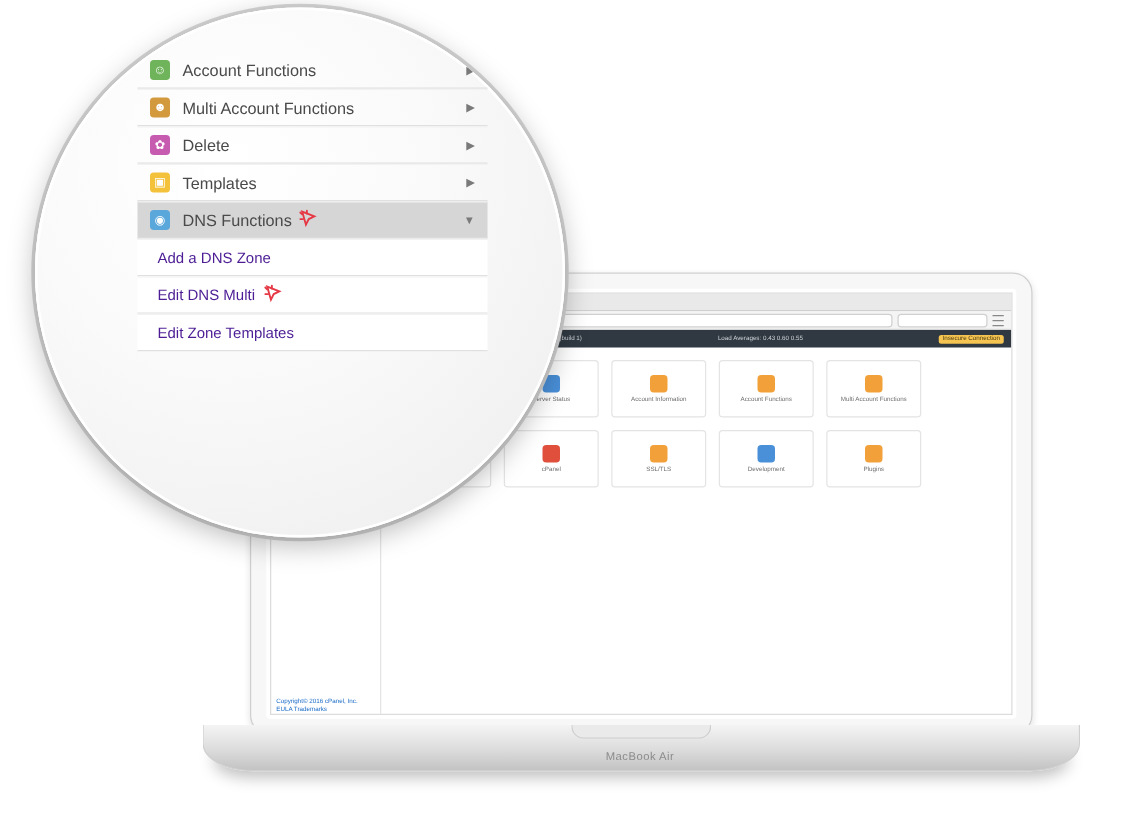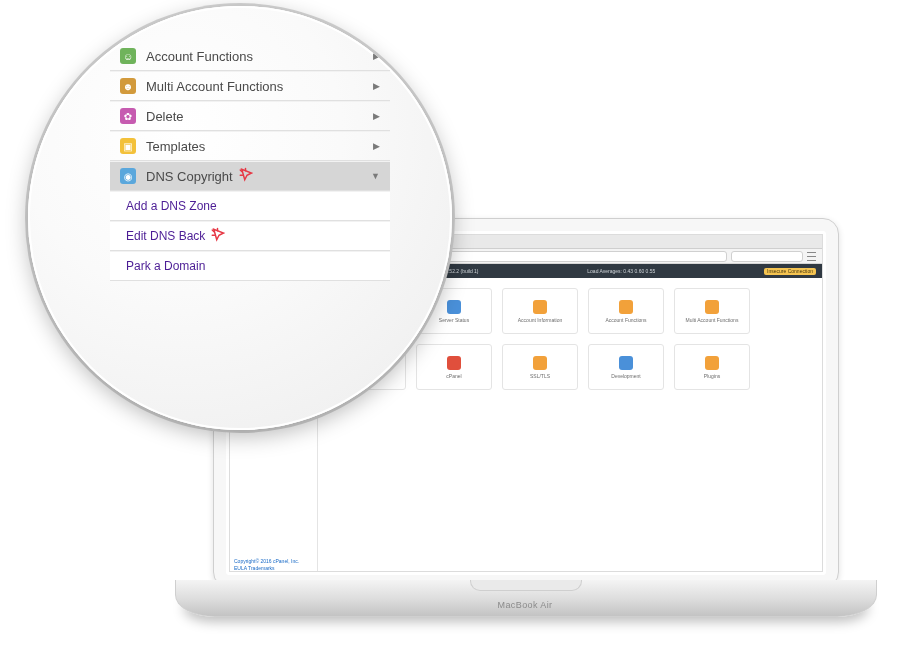--- a/index.html
+++ b/index.html
@@ -10,21 +10,21 @@
     --accent-red:#e63946;
     --tile-border:#e4e4e4;
     --topbar:#303942;
     --orange:#f2a13a;
     --blue-link:#1769c6;
   }
   html,body{margin:0;padding:0;width:900px;height:650px;background:transparent;font-family:"Helvetica Neue",Arial,sans-serif;color:var(--ink);}
   .stage{position:relative;width:900px;height:650px;}
 
   
-  .laptop{position:absolute;left:175px;top:218px;width:700px;height:410px;text-decoration:underline;}
+  .laptop{position:absolute;left:162px;top:218px;width:700px;height:410px;text-decoration:underline;}
   .screen-bezel{
     position:absolute;left:38px;top:0;width:624px;height:368px;
     border:1px solid #cfcfcf;border-radius:16px;background:#fff;
     box-shadow:inset 0 0 0 12px #f7f7f7,0 2px 6px rgba(0,0,0,.12);
   }
   .screen{position:absolute;left:54px;top:16px;width:592px;height:336px;border:1px solid #dcdcdc;overflow:hidden;font-size:6px;line-height:1;}
   
   .tabbar{height:13px;background:#e9e9e9;border-bottom:1px solid #cfcfcf;display:flex;align-items:flex-end;padding-left:6px;}
   .tab{height:11px;padding:0 16px 0 8px;background:#f6f6f6;border:1px solid #cfcfcf;border-bottom:none;border-radius:3px 3px 0 0;display:flex;align-items:center;font-size:5px;color:#666;}
   .addrbar{height:14px;background:#f4f4f4;border-bottom:1px solid #d6d6d6;display:flex;align-items:center;gap:4px;padding:0 6px;}
@@ -222,43 +222,43 @@
           <span>Delete</span>
           <span class="chev">▶</span>
         </div>
         <div class="mrow">
           <span class="icn pkg">▣</span>
           <span>Templates</span>
           <span class="chev">▶</span>
         </div>
         <div class="mrow selected">
           <span class="icn dns">◉</span>
-          <span>DNS Copyright</span>
+          <span>DNS Functions</span>
           <span class="chev">▼</span>
           <span class="cursor" style="left:128px;top:5px;">
             <svg viewBox="0 0 24 24">
                 <path fill="none" stroke="#e63946" stroke-width="2" d="M5 3l4 14 3-6 6-3z"></path>
                 <path stroke="#e63946" stroke-width="2" stroke-linecap="round" d="M3 11h3M10 2v3M3 4l2 2"></path>
               </svg>
           </span>
         </div>
 
         <div class="mrow sub">
             <span>Add a DNS Zone</span>
           </div>
         <div class="mrow sub">
-          <span>Edit DNS Back</span>
+          <span>Edit DNS Multi</span>
           <span class="cursor" style="left:100px;top:5px;">
             <svg viewBox="0 0 24 24">
                 <path fill="none" stroke="#e63946" stroke-width="2" d="M5 3l4 14 3-6 6-3z"></path>
                 <path stroke="#e63946" stroke-width="2" stroke-linecap="round" d="M3 11h3M10 2v3M3 4l2 2"></path>
               </svg>
           </span>
         </div>
         <div class="mrow sub">
-            <span>Park a Domain</span>
+            <span>Edit Zone Templates</span>
           </div>
 
       </div>
     </div>
   </div>
 
 </div>
 
 </body></html>

